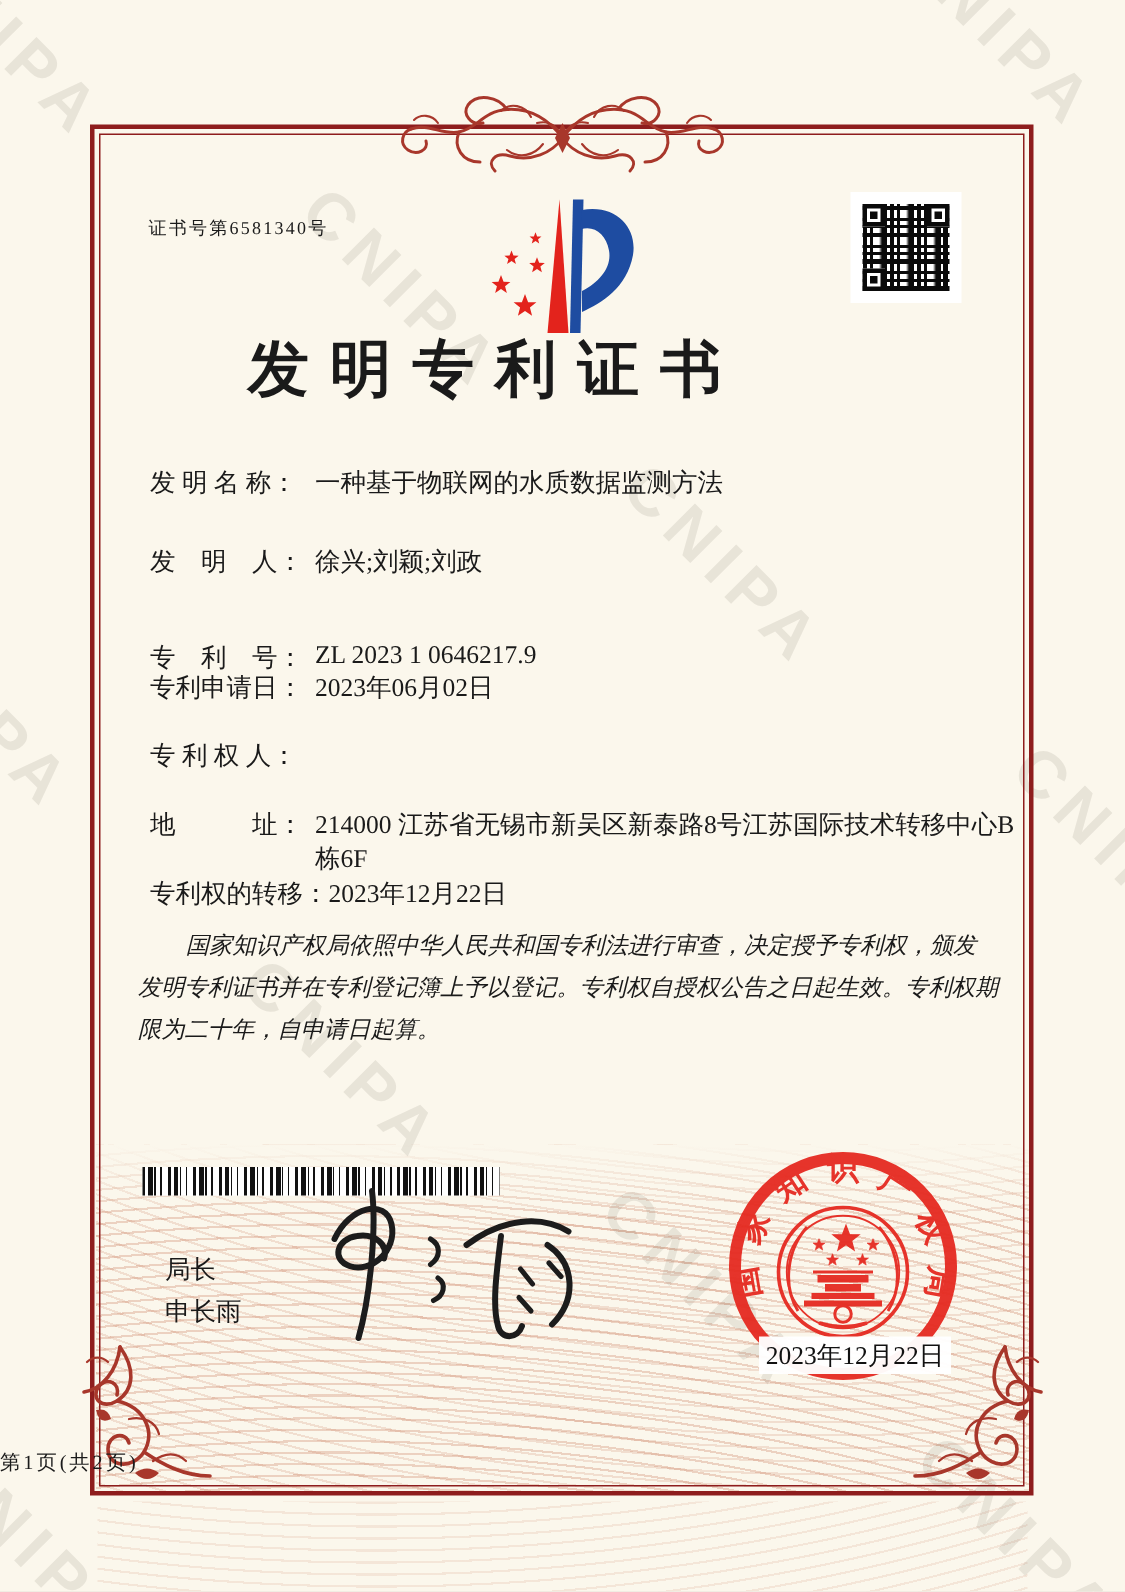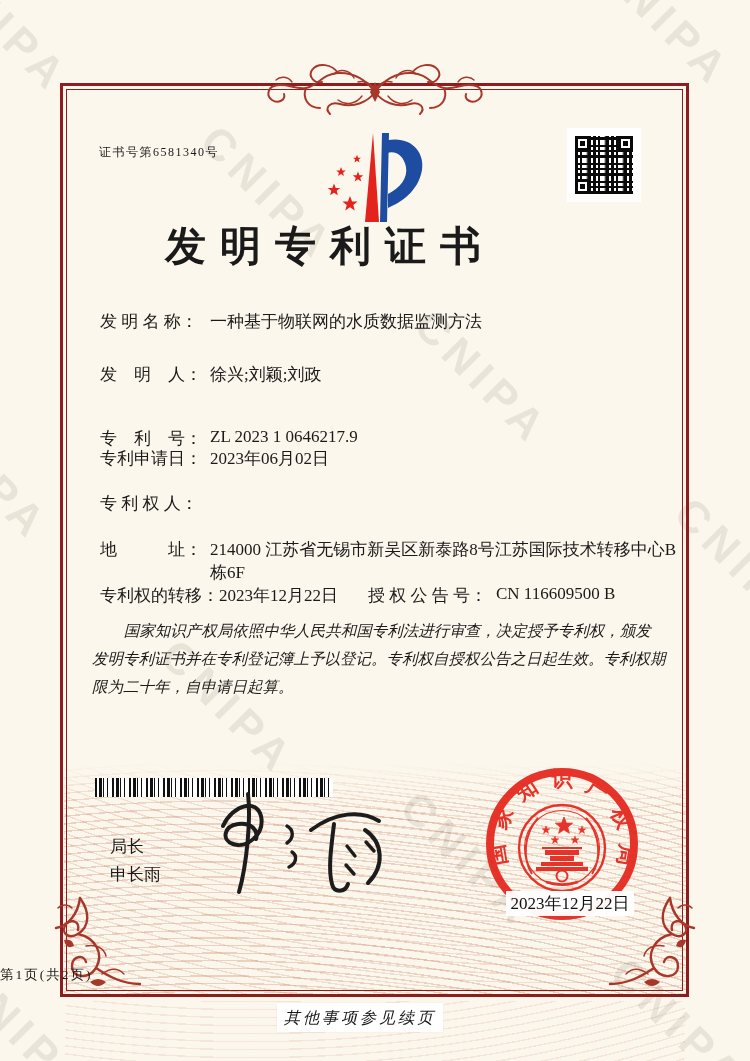--- a/index.html
+++ b/index.html
@@ -185,24 +185,20 @@
   <div class="row r5">
     <span class="lab">专 利 权 人：</span>
   </div>
   <div class="row r6">
     <span class="lab">地　　　址：</span>
     <span class="val">214000 江苏省无锡市新吴区新泰路8号江苏国际技术转移中心B栋6F</span>
   </div>
   <div class="row r7">
     <span class="lab">专利权的转移：</span>
     <span class="val">2023年12月22日</span>
-    <span class="pair2">
-      <span class="lab" style="min-width:128px">授 权 公 告 号：</span>
-      <span class="val">CN 116609500 B</span>
-    </span>
   </div>
 
   <div class="legal">
     <p>国家知识产权局依照中华人民共和国专利法进行审查，决定授予专利权，颁发发明专利证书并在专利登记簿上予以登记。专利权自授权公告之日起生效。专利权期限为二十年，自申请日起算。</p>
   </div>
 
   <div class="barcode"></div>
 
   <div class="director-label">局长</div>
   <div class="director-name">申长雨</div>
@@ -249,15 +245,14 @@
         <circle cx="0" cy="32" r="5.5" fill="none" stroke-width="2"></circle>
         <path d="M-30,30 C-40,14 -38,-10 -24,-26" fill="none" stroke-width="2"></path>
         <path d="M30,30 C40,14 38,-10 24,-26" fill="none" stroke-width="2"></path>
         <path d="M-16,38 Q0,43 16,38" fill="none" stroke-width="2.4"></path>
       </g>
     </g>
   </svg>
   <div class="seal-date">2023年12月22日</div>
 
   <div class="page-num">第1页(共2页)</div>
-  <div class="cont-box">其他事项参见续页</div>
 
 </div>
 
 </body></html>

